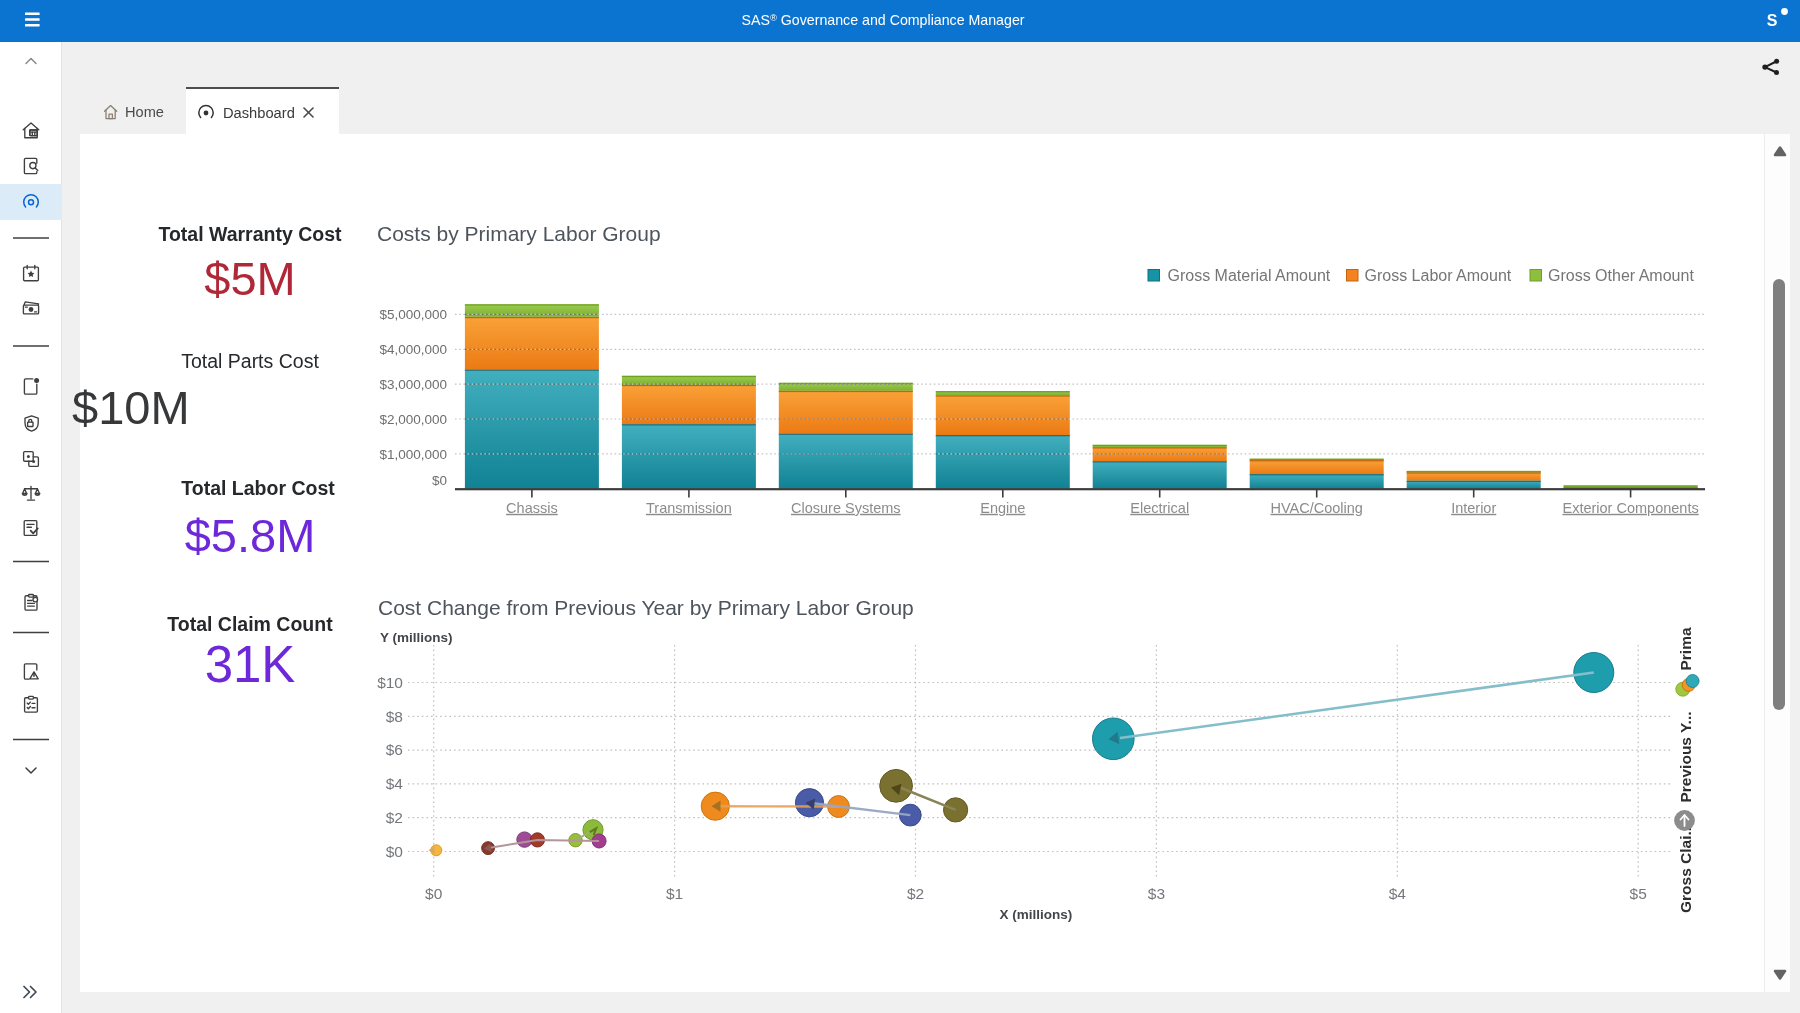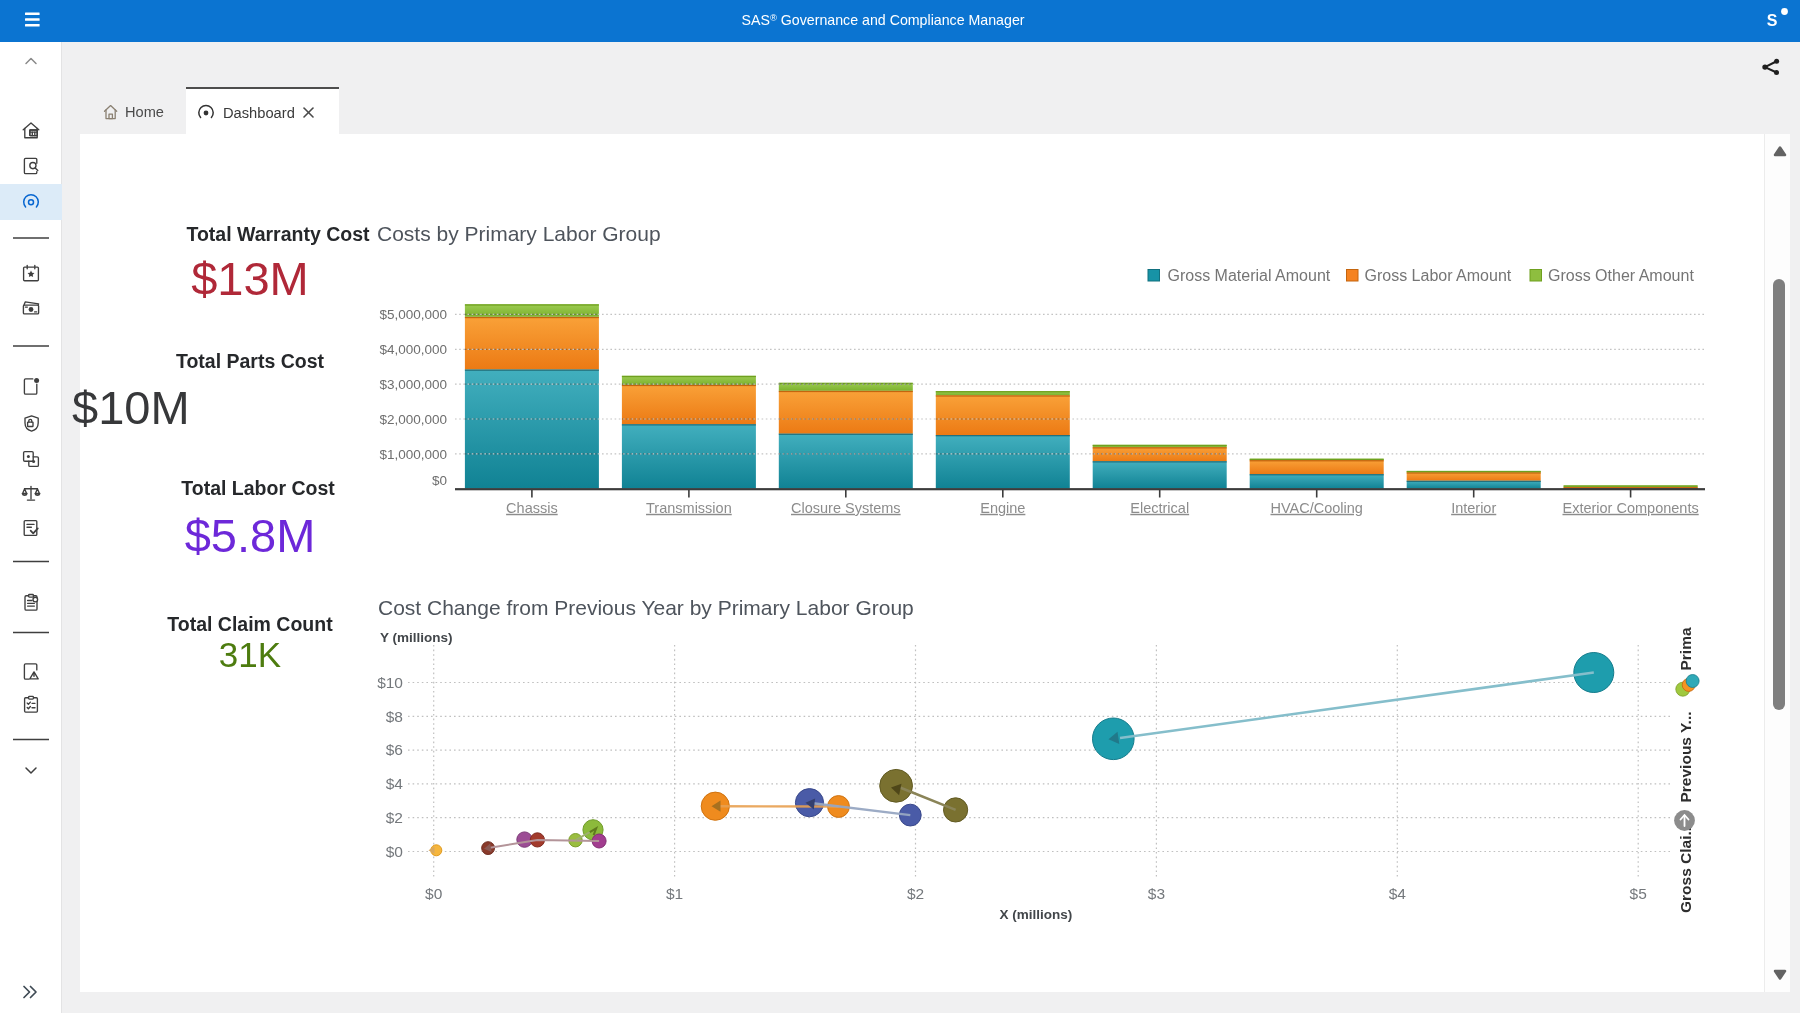--- a/index.html
+++ b/index.html
@@ -182,28 +182,28 @@
 <div class="abs" style="left:80px;top:134px;width:1710px;height:857.5px;background:#ffffff;"></div>
 
 <svg class="abs" style="left:1764px;top:134px;" width="30" height="858">
   <rect x="0" y="0" width="26" height="858" fill="#fdfdfd"></rect>
   <line x1="0.5" y1="0" x2="0.5" y2="858" stroke="#ececec" stroke-width="1"></line>
   <path d="M11,21 L16,13.5 L21,21 Z" fill="#636363" stroke="#636363" stroke-width="2.5" stroke-linejoin="round"></path>
   <rect x="9" y="145" width="12" height="431" rx="6" fill="#7f7f7f"></rect>
   <path d="M11,837 L16,844.5 L21,837 Z" fill="#636363" stroke="#636363" stroke-width="2.5" stroke-linejoin="round"></path>
 </svg>
 
-<div class="abs" style="left:80px;top:223px;width:340px;text-align:center;font-weight:bold;font-size:19.5px;color:#26282b;margin-left:28px;">Total Warranty Cost</div>
-<div class="abs" style="left:80px;top:251px;width:340px;text-align:center;font-size:47px;color:#b02838;">$13M</div>
-<div class="abs" style="left:80px;top:350px;width:340px;text-align:center;font-weight:bold;font-size:19.5px;color:#26282b;">Total Parts Cost</div>
+<div class="abs" style="left:80px;top:223px;width:340px;text-align:center;font-weight:bold;font-size:19.5px;color:#26282b;">Total Warranty Cost</div>
+<div class="abs" style="left:80px;top:251px;width:340px;text-align:center;font-size:47px;color:#b02838;">$5M</div>
+<div class="abs" style="left:80px;top:350px;width:340px;text-align:center;font-weight:normal;font-size:19.5px;color:#26282b;">Total Parts Cost</div>
 <div class="abs" style="left:72px;top:380px;width:340px;text-align:left;font-size:47px;color:#37383a;">$10M</div>
 <div class="abs" style="left:80px;top:477px;width:340px;text-align:center;font-weight:bold;font-size:19.5px;color:#26282b;padding-left:16px;">Total Labor Cost</div>
 <div class="abs" style="left:80px;top:508px;width:340px;text-align:center;font-size:47px;color:#6d28d9;">$5.8M</div>
 <div class="abs" style="left:80px;top:613px;width:340px;text-align:center;font-weight:bold;font-size:19.5px;color:#26282b;">Total Claim Count</div>
-<div class="abs" style="left:80px;top:635px;width:340px;text-align:center;font-size:35px;color:#4d7c0f;">31K</div>
+<div class="abs" style="left:80px;top:635px;width:340px;text-align:center;font-size:51px;color:#6d28d9;">31K</div>
 
 <svg class="abs" style="left:0;top:0;" width="1800" height="1013" font-family="Liberation Sans, sans-serif">
   <defs>
     <linearGradient id="gTeal" x1="0" y1="0" x2="0" y2="1">
       <stop offset="0" stop-color="#42afbe"></stop>
         <stop offset="1" stop-color="#108294"></stop>
     </linearGradient>
     <linearGradient id="gOrng" x1="0" y1="0" x2="0" y2="1">
       <stop offset="0" stop-color="#f9a138"></stop>
         <stop offset="1" stop-color="#ec7a14"></stop>

